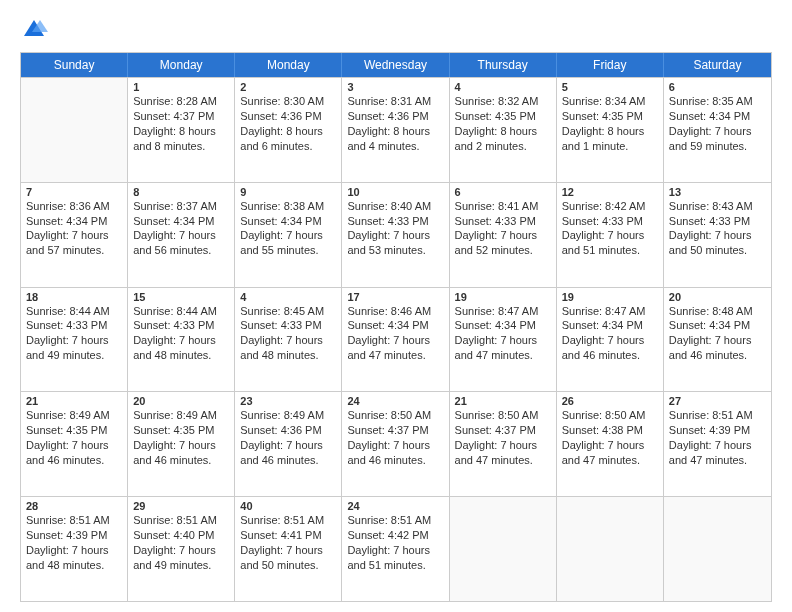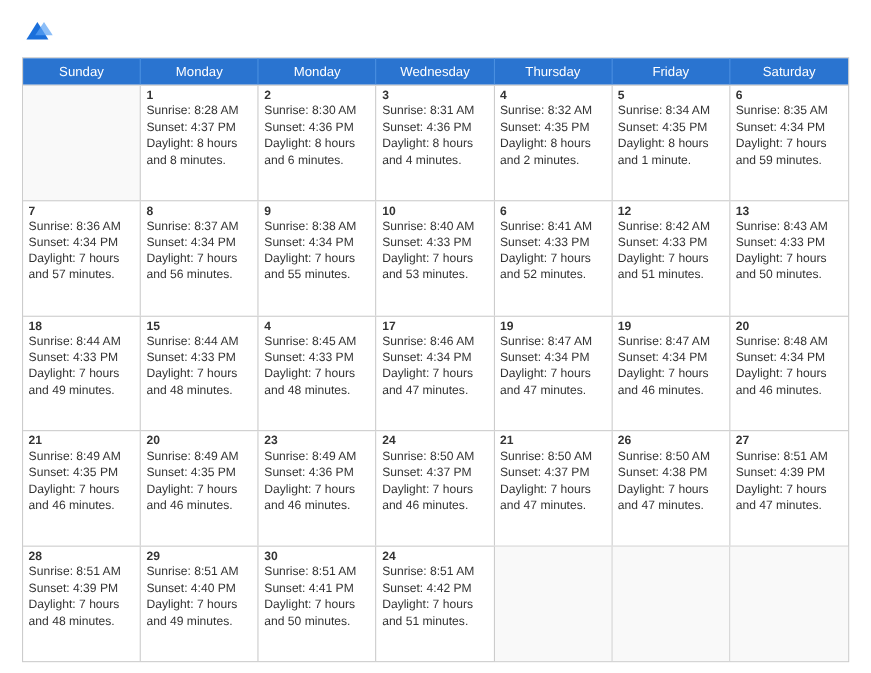--- a/index.html
+++ b/index.html
@@ -255,21 +255,21 @@
         <div class="cal-row">
           <div class="cal-cell">
             <div class="day-num">28</div>
             <div class="day-info">Sunrise: 8:51 AM<br>Sunset: 4:39 PM<br>Daylight: 7 hours and 48 minutes.</div>
           </div>
           <div class="cal-cell">
             <div class="day-num">29</div>
             <div class="day-info">Sunrise: 8:51 AM<br>Sunset: 4:40 PM<br>Daylight: 7 hours and 49 minutes.</div>
           </div>
           <div class="cal-cell">
-            <div class="day-num">30</div>
+            <div class="day-num">40</div>
             <div class="day-info">Sunrise: 8:51 AM<br>Sunset: 4:41 PM<br>Daylight: 7 hours and 50 minutes.</div>
           </div>
           <div class="cal-cell">
             <div class="day-num">24</div>
             <div class="day-info">Sunrise: 8:51 AM<br>Sunset: 4:42 PM<br>Daylight: 7 hours and 51 minutes.</div>
           </div>
           <div class="cal-cell empty"></div>
           <div class="cal-cell empty"></div>
           <div class="cal-cell empty"></div>
         </div>

